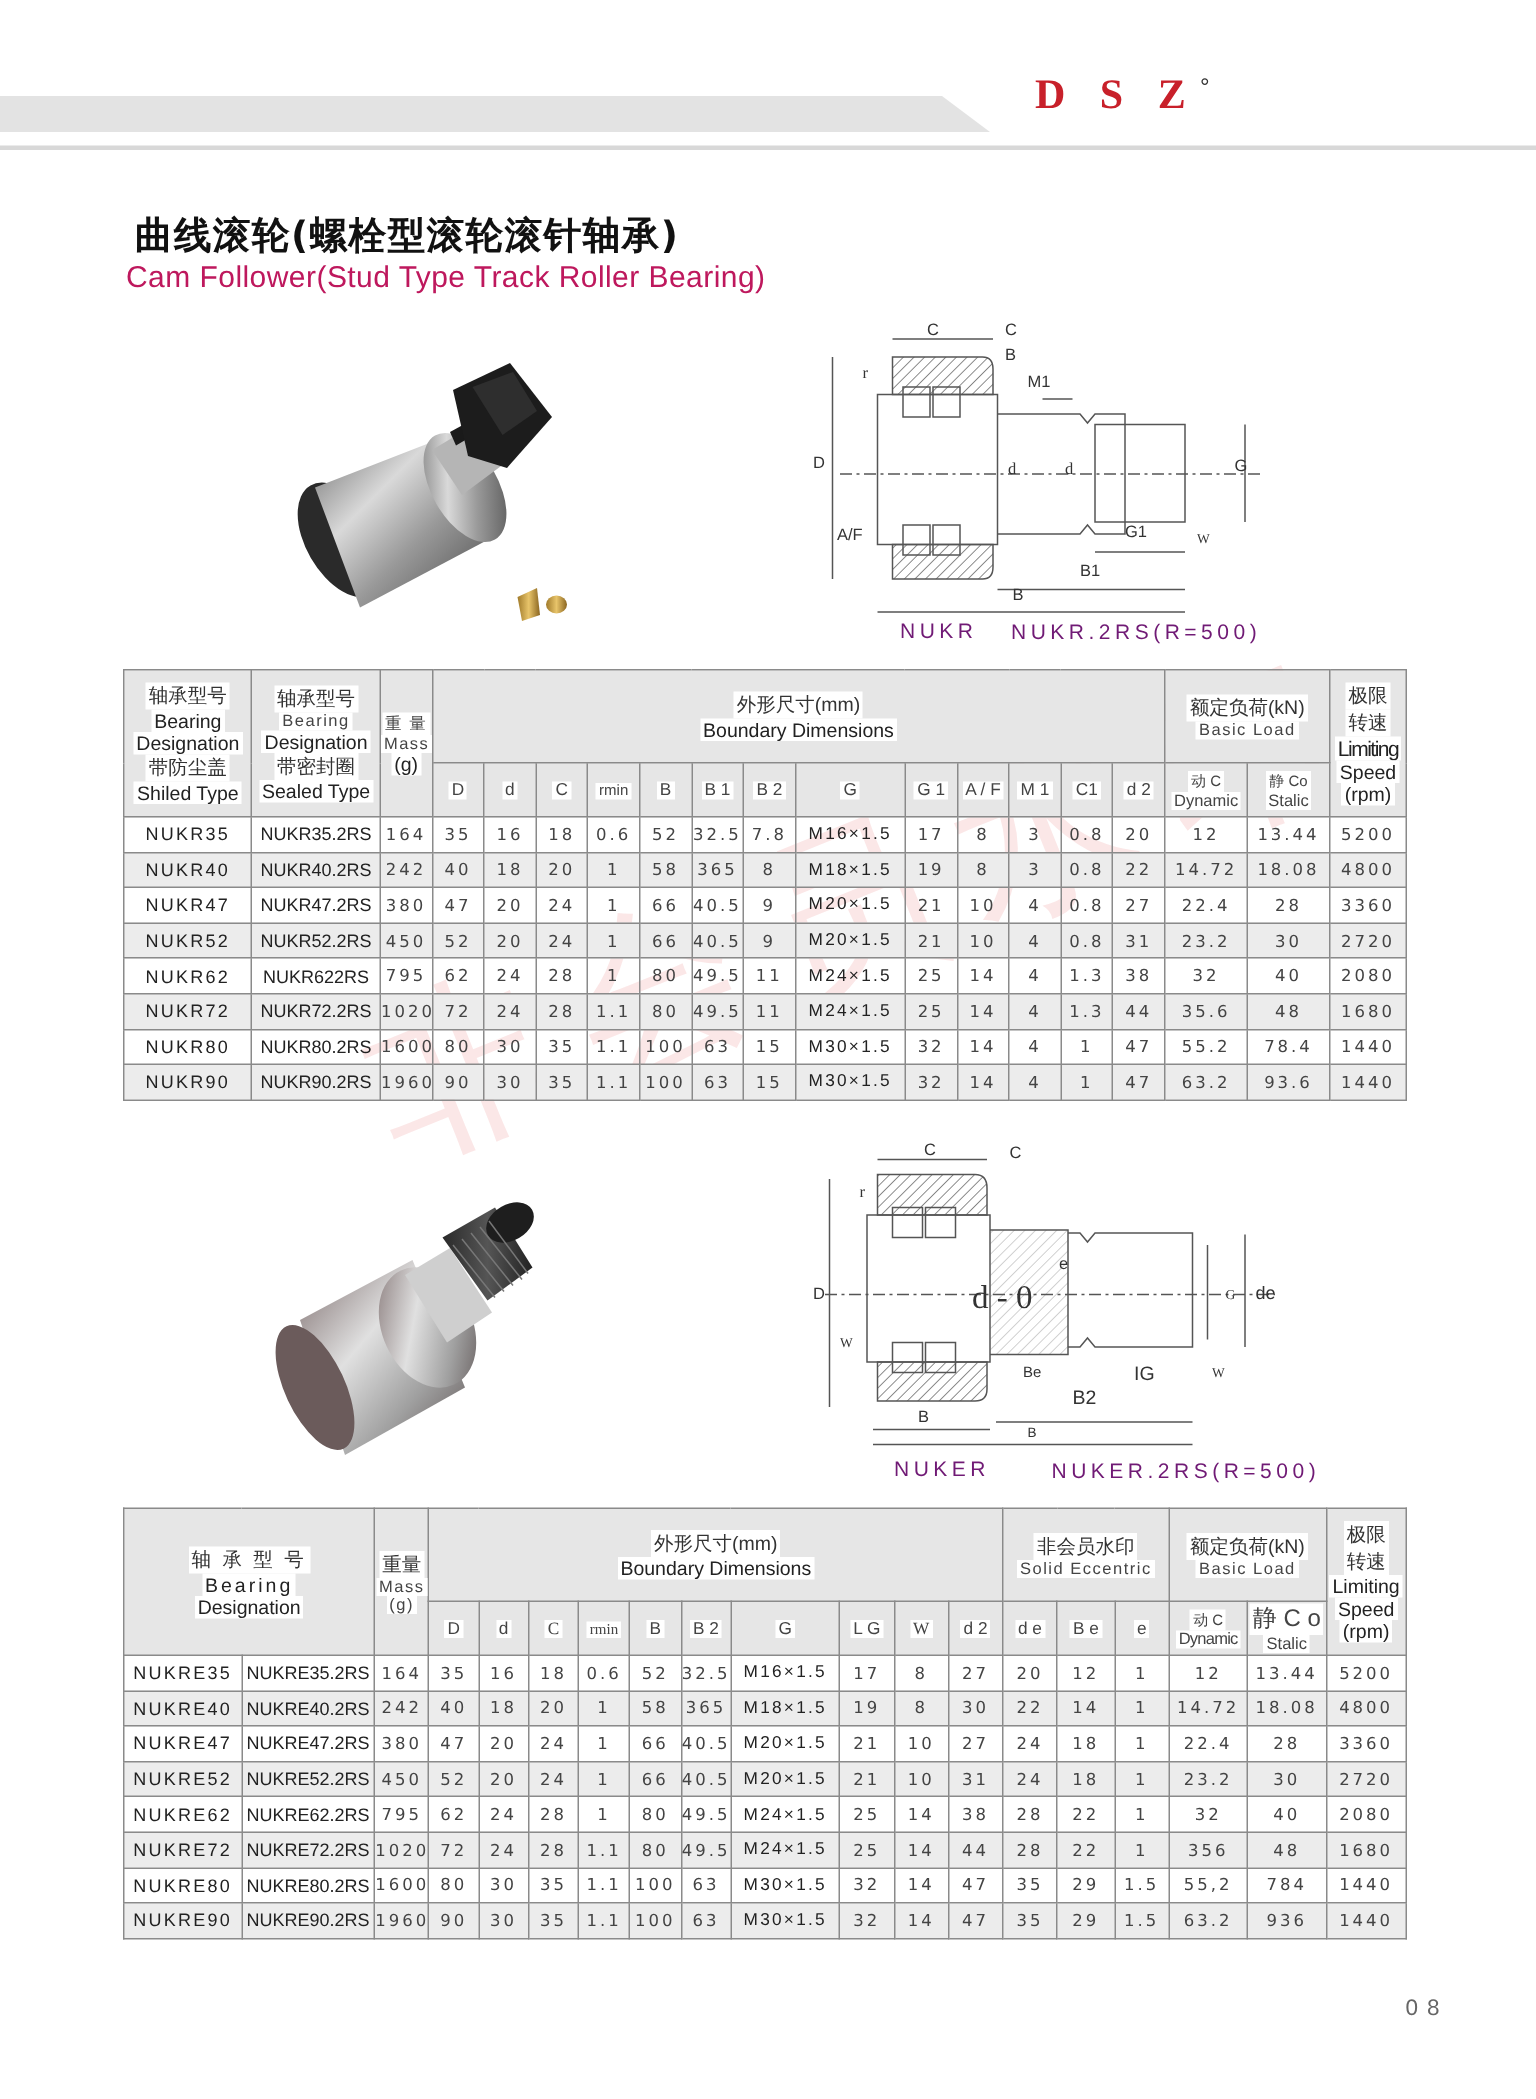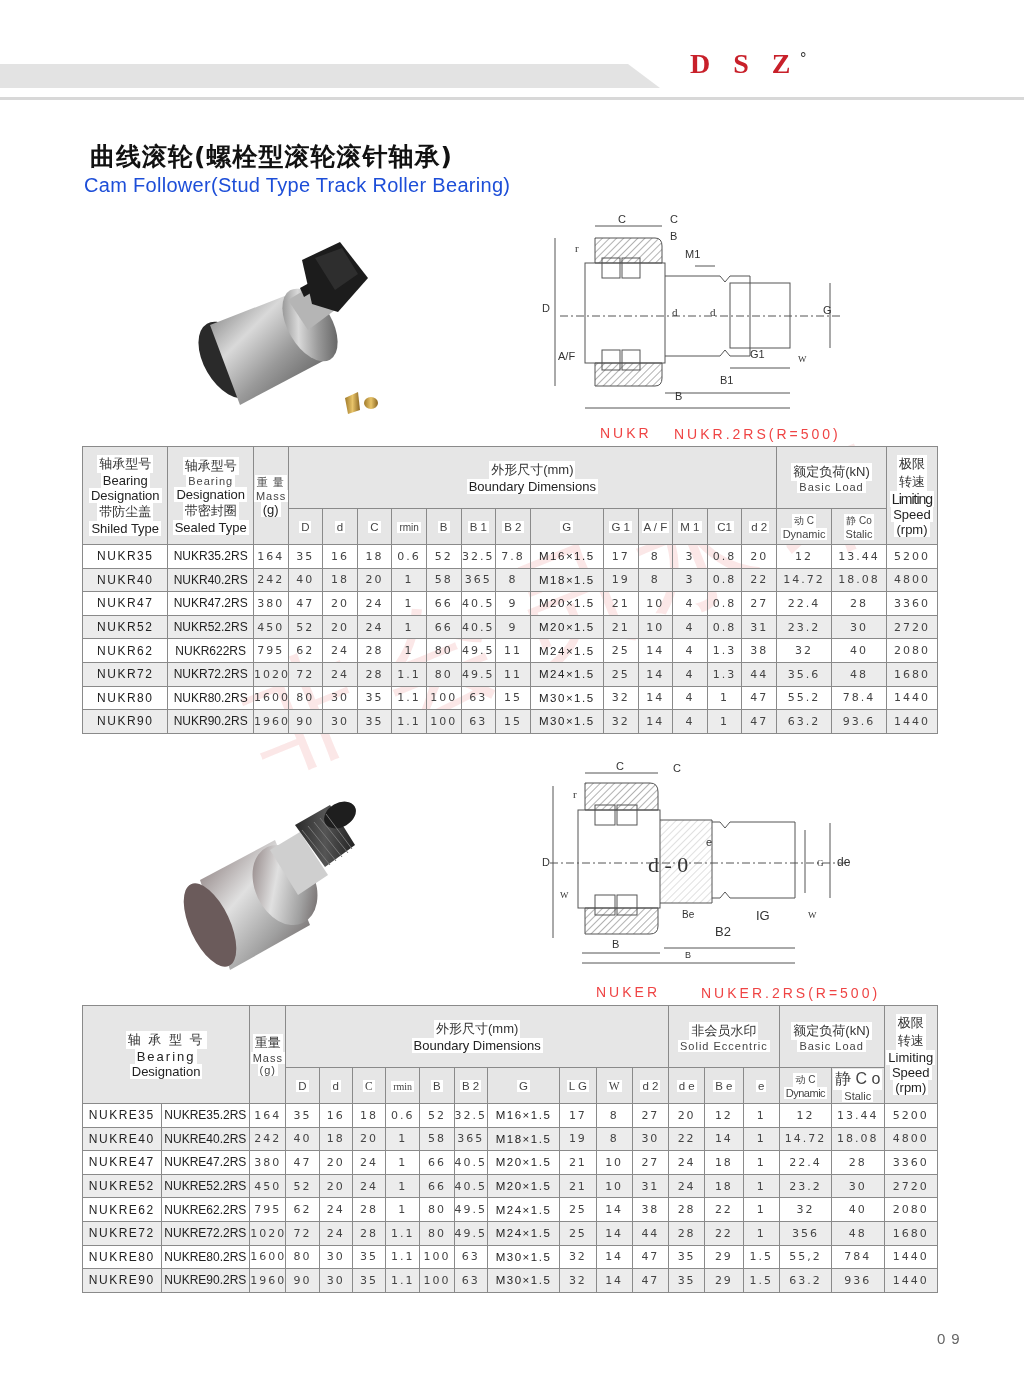--- a/index.html
+++ b/index.html
@@ -9,33 +9,33 @@
   
   .hdr-band { position: absolute; left: 0; top: 64px; width: 660px; height: 24px; background: #e3e3e3;
               clip-path: polygon(0 0, 628px 0, 660px 24px, 0 24px); }
   .hdr-line { position: absolute; left: 0; top: 97px; width: 1024px; height: 3px; background: #d8d8d8; }
   .brand { position: absolute; left: 690px; top: 48px; font-family: "Liberation Serif", serif; font-size: 28px;
            font-weight: bold; letter-spacing: 8px; color: #c8202a; }
   .brand-mark { position: absolute; left: 800px; top: 50px; font-size: 16px; color: #333; }
 
   .title-cn { position: absolute; left: 90px; top: 140px; font-size: 25px; font-weight: bold; color: #111;
               font-family: "DejaVu Sans", sans-serif; letter-spacing: 1px; text-align: right; }
-  .title-en { position: absolute; left: 84px; top: 174px; font-size: 20px; color: #1d4ed8; letter-spacing: 0.3px; }
+  .title-en { position: absolute; left: 84px; top: 174px; font-size: 20px; color: #be185d; letter-spacing: 0.3px; }
 
   
   .photo { position: absolute; }
   .photo1 { left: 190px; top: 220px; width: 200px; height: 200px; }
   .photo2 { left: 180px; top: 770px; width: 200px; height: 210px; }
 
   
   .drawing { position: absolute; }
   .draw1 { left: 540px; top: 208px; width: 320px; height: 225px; }
   .draw2 { left: 540px; top: 758px; width: 330px; height: 232px; }
   .drawing svg { width: 100%; height: 100%; }
-  .draw-caption { position: absolute; font-size: 14px; letter-spacing: 3px; color: #ef4444; margin-top: 13px; }
+  .draw-caption { position: absolute; font-size: 14px; letter-spacing: 3px; color: #701a75; }
 
   
   table.spec { position: absolute; border-collapse: collapse; font-size: 11.5px; color: #444; table-layout: fixed; }
   table.spec td, table.spec th { border: 1px solid #8a8a8a; text-align: center; vertical-align: middle; font-weight: normal; padding: 0; }
   table.spec thead th, table.spec thead td { background: #e6e6e6; }
   table.spec thead .lbl { background: #fff; display: inline-block; padding: 0 2px; }
   table.spec tbody td { height: 23.6px; letter-spacing: 2px; font-family: "DejaVu Sans", sans-serif; font-size: 11px; }
   table.spec tbody tr:nth-child(even) td { background: #ececec; }
   table.spec tbody td.des { letter-spacing: 1.5px; font-family: "Liberation Sans", sans-serif; font-size: 12px; color: #222; }
   table.spec tbody td.des2 { letter-spacing: 0; font-family: Liberation Sans, sans-serif; font-size: 12px; color: #222; }
@@ -713,13 +713,13 @@
         <td>35</td>
         <td>29</td>
         <td>1.5</td>
         <td>63.2</td>
         <td>936</td>
         <td>1440</td>
       </tr>
     </tbody>
 </table>
 
-<div class="page-no">09</div>
+<div class="page-no">08</div>
 
 </body></html>

